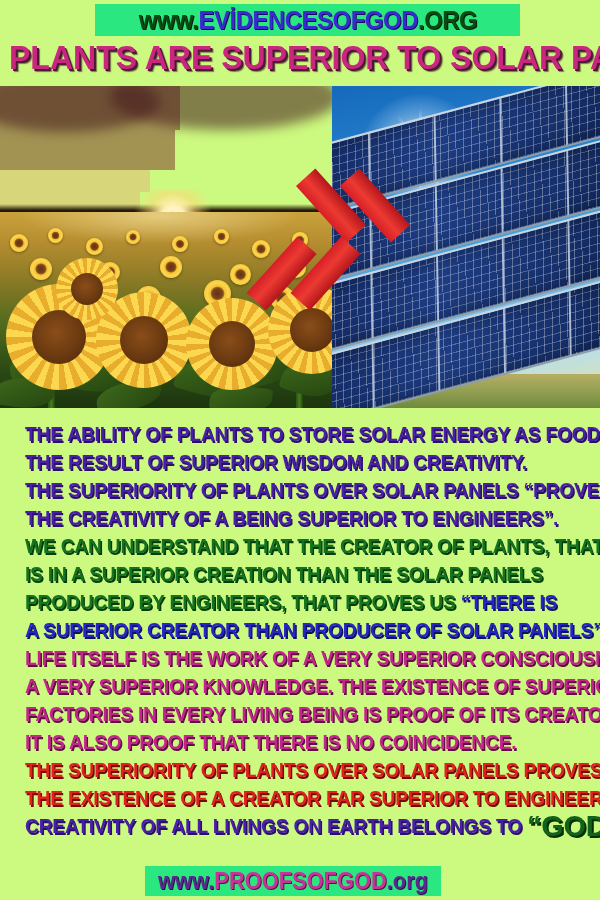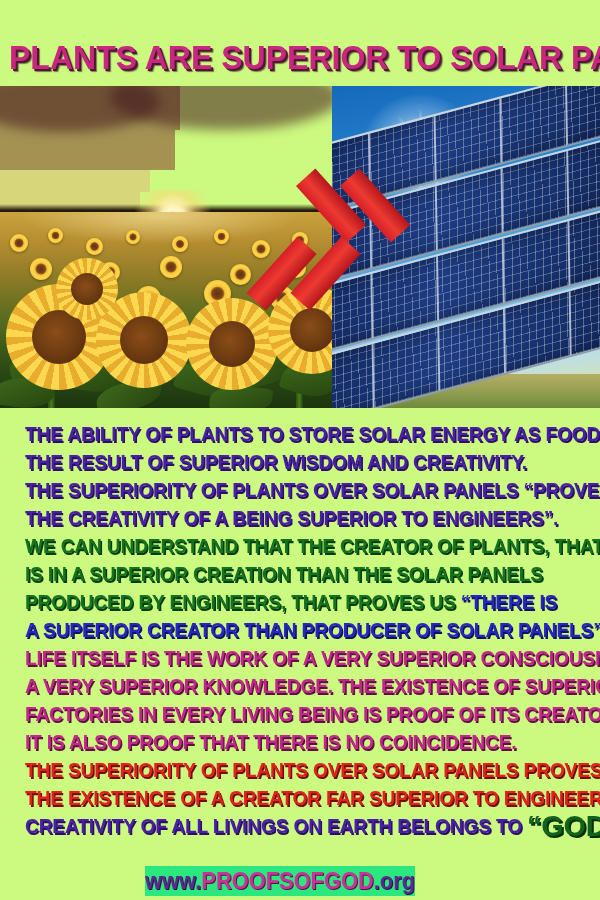--- a/index.html
+++ b/index.html
@@ -255,21 +255,21 @@
     font-size: 30px;
     text-shadow: 2px 2px 0 #063008;
     vertical-align: -3px;
   }
 
   
   .bottom-banner {
     position: absolute;
     left: 145px;
     top: 866px;
-    width: 270px;
+    width: 296px;
     height: 30px;
     background: #2ae87f;
     display: flex;
     align-items: center;
     justify-content: center;
   }
   .bottom-banner-text {
     font-size: 23px;
     font-weight: bold;
     font-family: "Liberation Sans Narrow", "Liberation Sans", sans-serif;
@@ -279,20 +279,25 @@
   }
   .bb-www  { color: #5c2a8f; text-shadow: 1px 1px 0 #2b0f4a; }
   .bb-main { color: #c9329b; text-shadow: 1px 1px 0 #5c1040; }
   .bb-org  { color: #5c2a8f; text-shadow: 1px 1px 0 #2b0f4a; }
 </style>
 </head>
 <body>
 
 <div id="poster">
 
+  <div class="top-banner">
+    <div class="top-banner-text">
+      <span class="tb-www">www.</span><span class="tb-main">EVİDENCESOFGOD</span><span class="tb-org">.ORG</span>
+    </div>
+  </div>
 
   <div class="poster-title">PLANTS  ARE SUPERIOR  TO SOLAR PANELS</div>
 
   <div class="photo-strip">
 
     <div class="photo-half photo-left">
       <div class="sf-sky"></div>
       <div class="sf-cloud" style="left:-30px; top:-14px; width:190px; height:60px;"></div>
       <div class="sf-cloud" style="left:110px; top:-22px; width:230px; height:66px;"></div>
       <div class="sf-cloud2" style="left:30px;  top:24px;  width:180px; height:44px;"></div>

